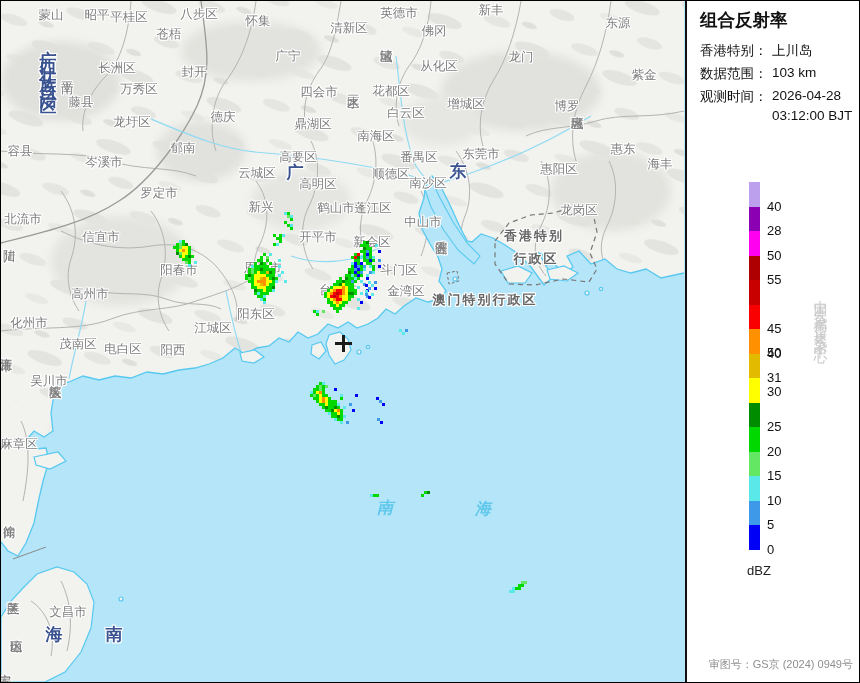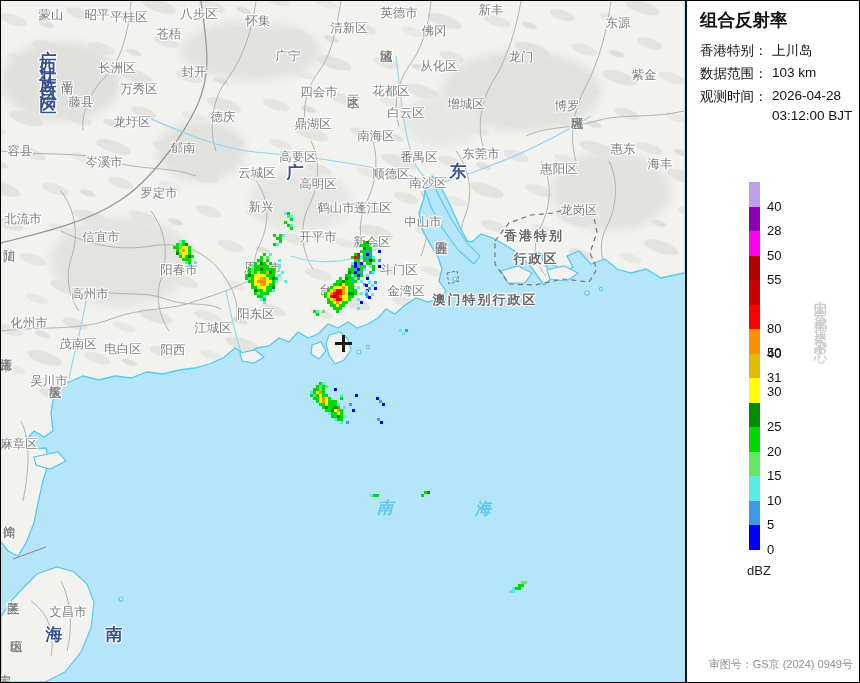--- a/index.html
+++ b/index.html
@@ -703,21 +703,21 @@
         <div style="height: 24.5333px; background: rgb(90, 232, 232);"></div>
         <div style="height: 24.5333px; background: rgb(62, 154, 233);"></div>
         <div style="height: 24.5333px; background: rgb(0, 0, 246);"></div>
       </div>
     <div class="cbar-labels" id="cbar-labels">
         <div style="top: 16.5333px; left: 0px;">40</div>
         <div style="top: 41.0667px; left: 0px;">28</div>
         <div style="top: 65.6px; left: 0px;">50</div>
         <div style="top: 90.1333px; left: 0px;">55</div>
         <div style="top: 114.667px; left: 0px; margin-top: 48px;">50</div>
-        <div style="top: 139.2px; left: 0px;">80</div>
+        <div style="top: 139.2px; left: 0px;">45</div>
         <div style="top: 163.733px; left: 0px;">40</div>
         <div style="top: 188.267px; left: 0px;">31</div>
         <div style="top: 202px; left: 0px; text-align: right;">30</div>
         <div style="top: 237.333px; left: 0px;">25</div>
         <div style="top: 261.867px; left: 0px;">20</div>
         <div style="top: 286.4px; left: 0px;">15</div>
         <div style="top: 310.933px; left: 0px;">10</div>
         <div style="top: 335.467px; left: 0px;">5</div>
         <div style="top: 360px; left: 0px;">0</div>
       </div>

